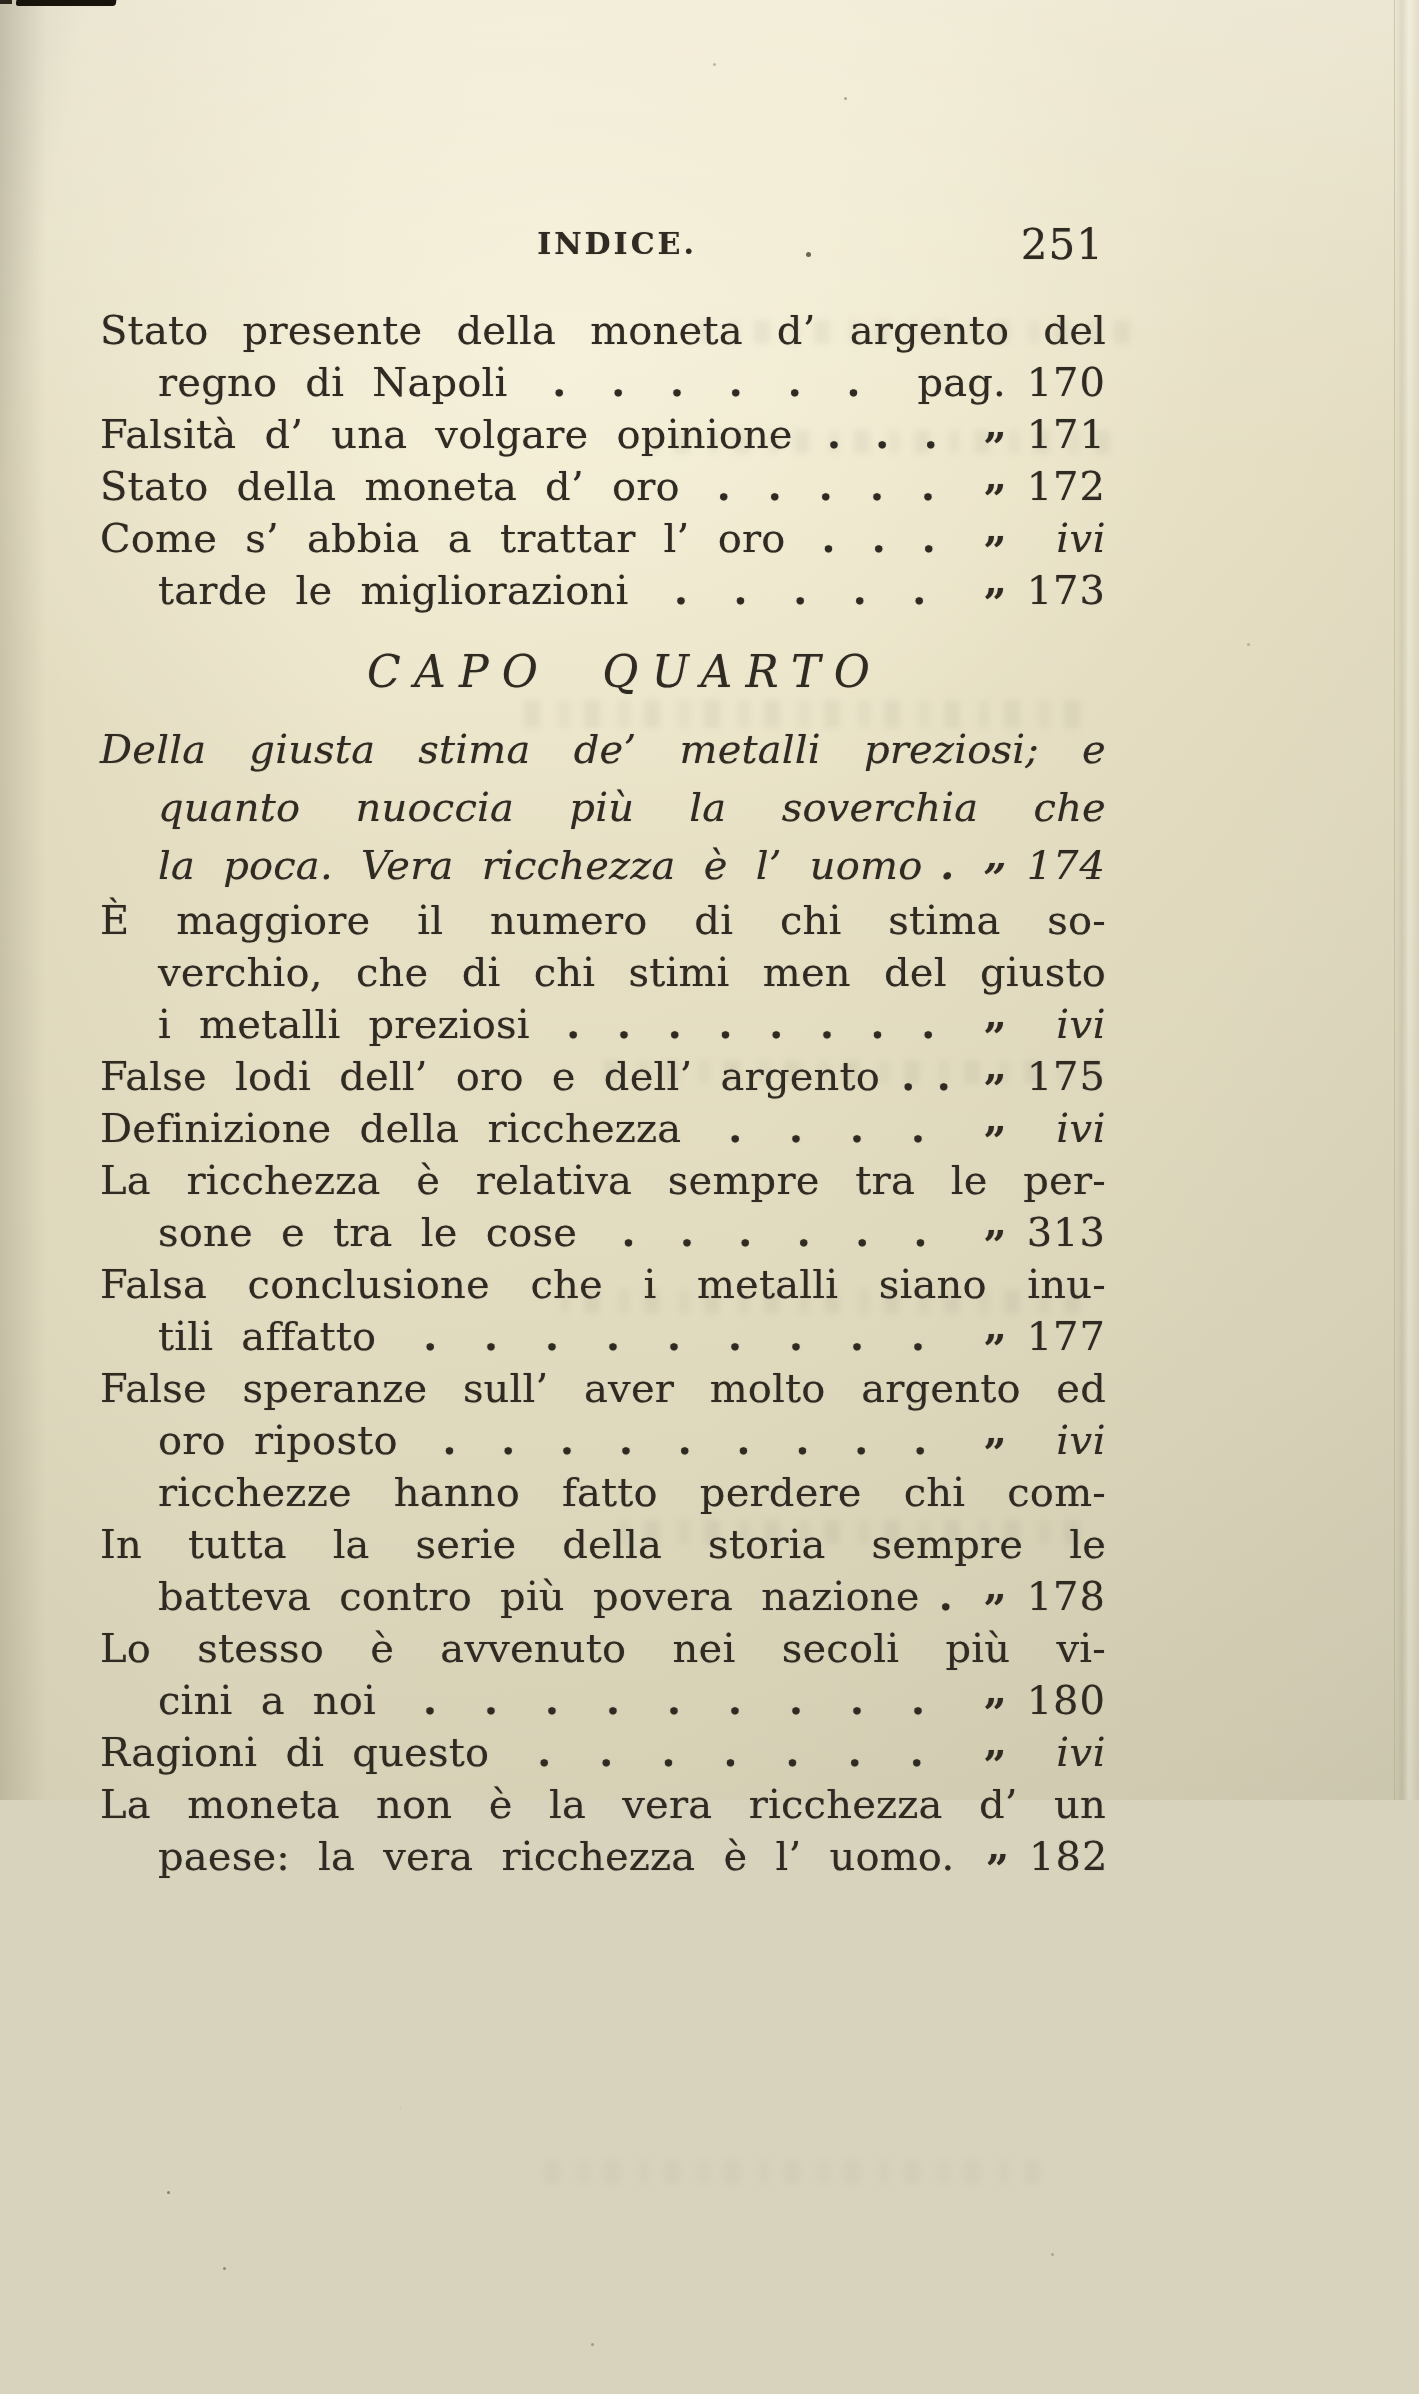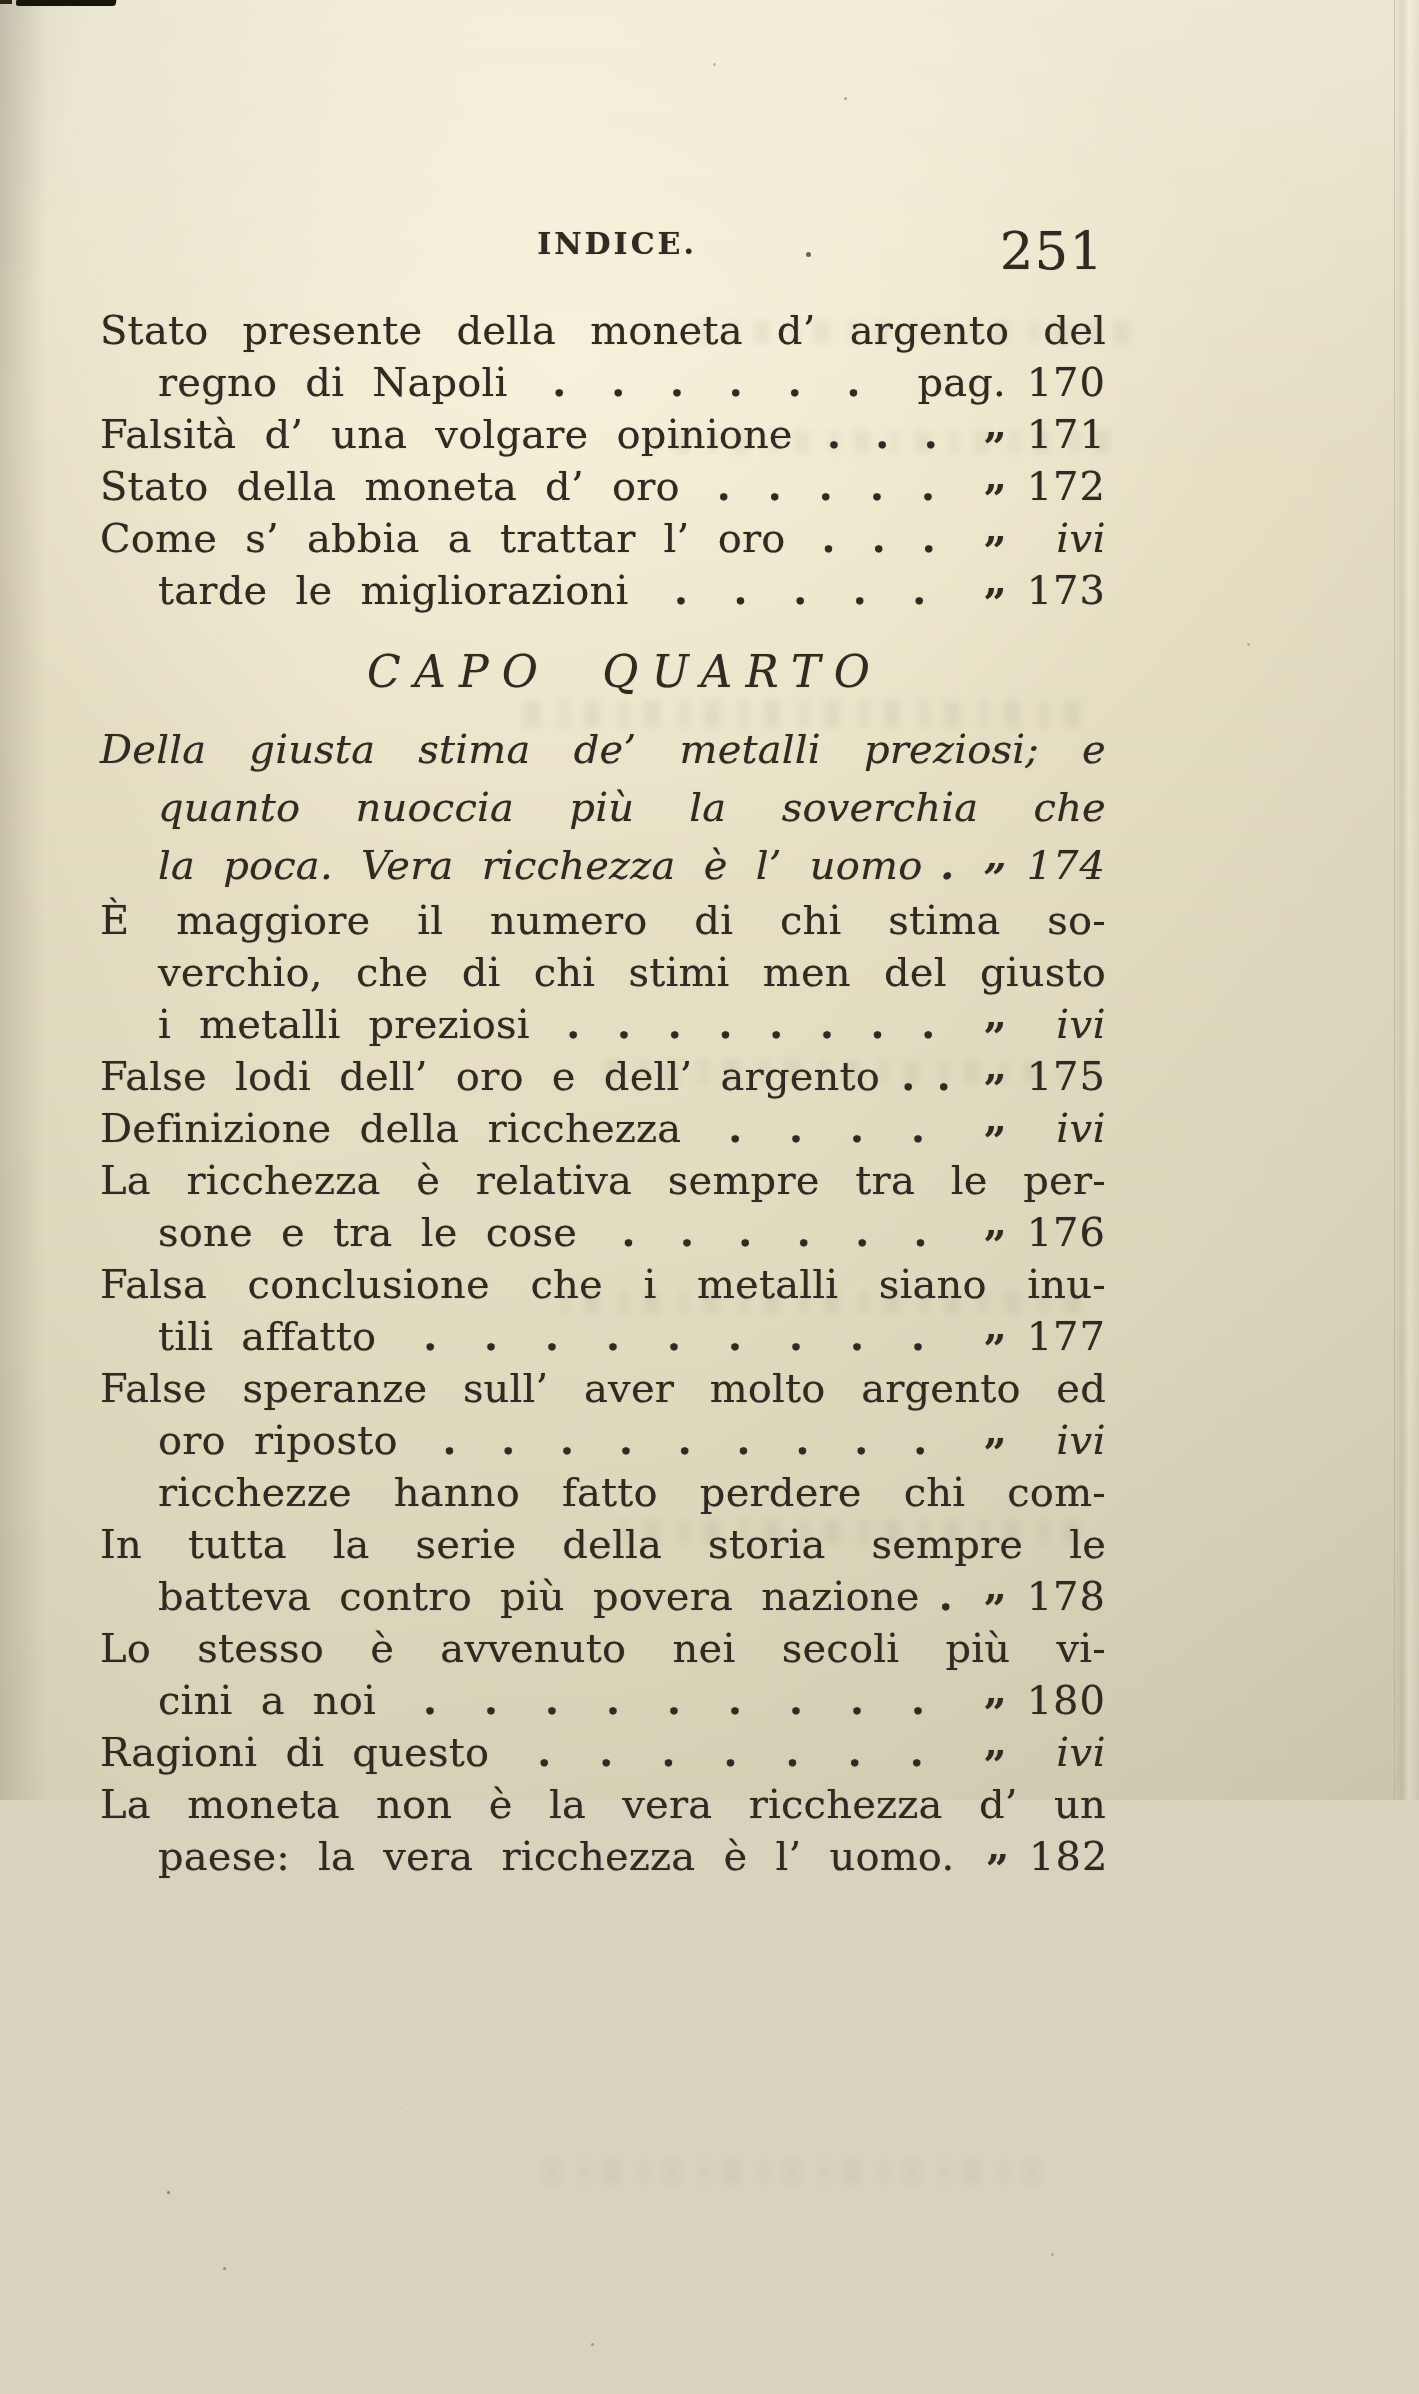--- a/index.html
+++ b/index.html
@@ -64,21 +64,21 @@
     text-shadow:0 0 1px rgba(47,42,34,.45);
   }
   .header{position:relative;height:54px;}
   .running-title{
     position:absolute;left:50%;top:6px;transform:translateX(-50%);
     margin-left:14px;
     font-weight:700;font-size:30px;letter-spacing:3px;white-space:nowrap;
   }
   .folio{
     position:absolute;right:2px;top:0;
-    font-size:53px;letter-spacing:1px;
+    font-size:42px;letter-spacing:1px;
   }
   .entries{margin-top:30px;font-size:40px;}
   .row{
     display:flex;align-items:baseline;
     line-height:52px;height:52px;
     word-spacing:.38em;letter-spacing:.2px;white-space:nowrap;
   }
   .row.just{
     display:block;text-align:justify;text-align-last:justify;white-space:normal;
   }
@@ -234,21 +234,21 @@
           <span class="t">sone e tra le cose</span>
           <span class="dots">
             <span>.</span>
             <span>.</span>
             <span>.</span>
             <span>.</span>
             <span>.</span>
             <span>.</span>
           </span>
           <span class="lbl ditto">„</span>
-          <span class="num">176</span>
+          <span class="num">313</span>
         </div>
         <div class="row just">Falsa conclusione che i metalli siano inu-</div>
         <div class="row ind">
           <span class="t">tili affatto</span>
           <span class="dots">
             <span>.</span>
             <span>.</span>
             <span>.</span>
             <span>.</span>
             <span>.</span>

